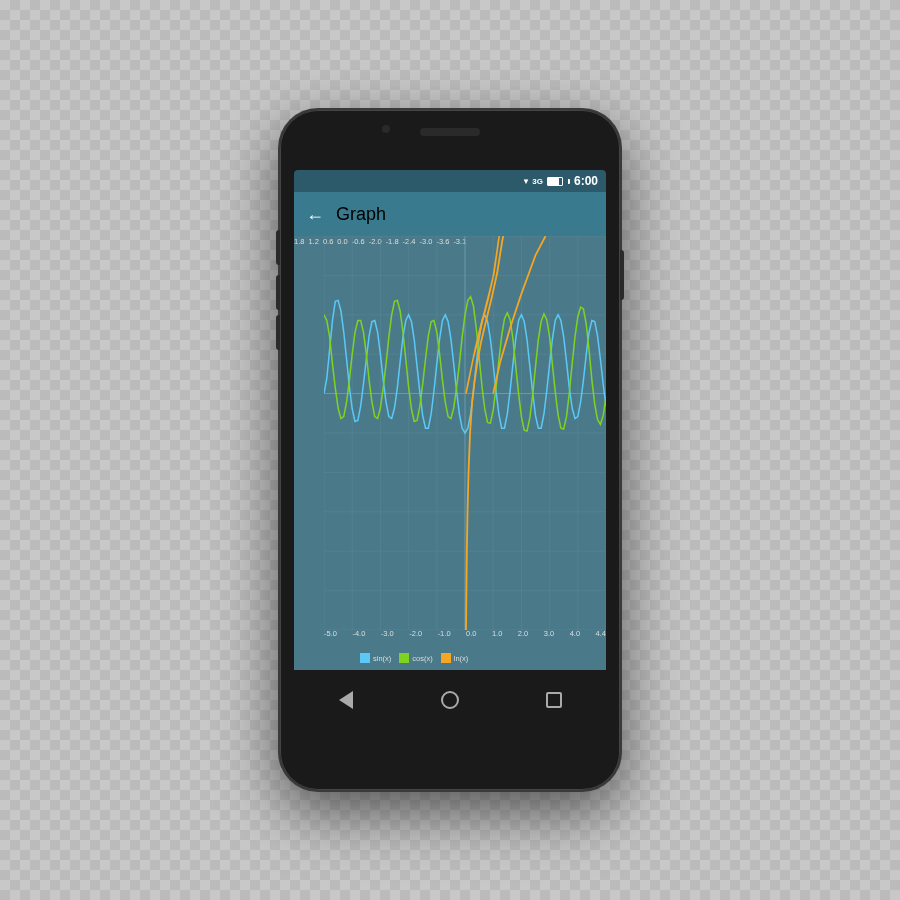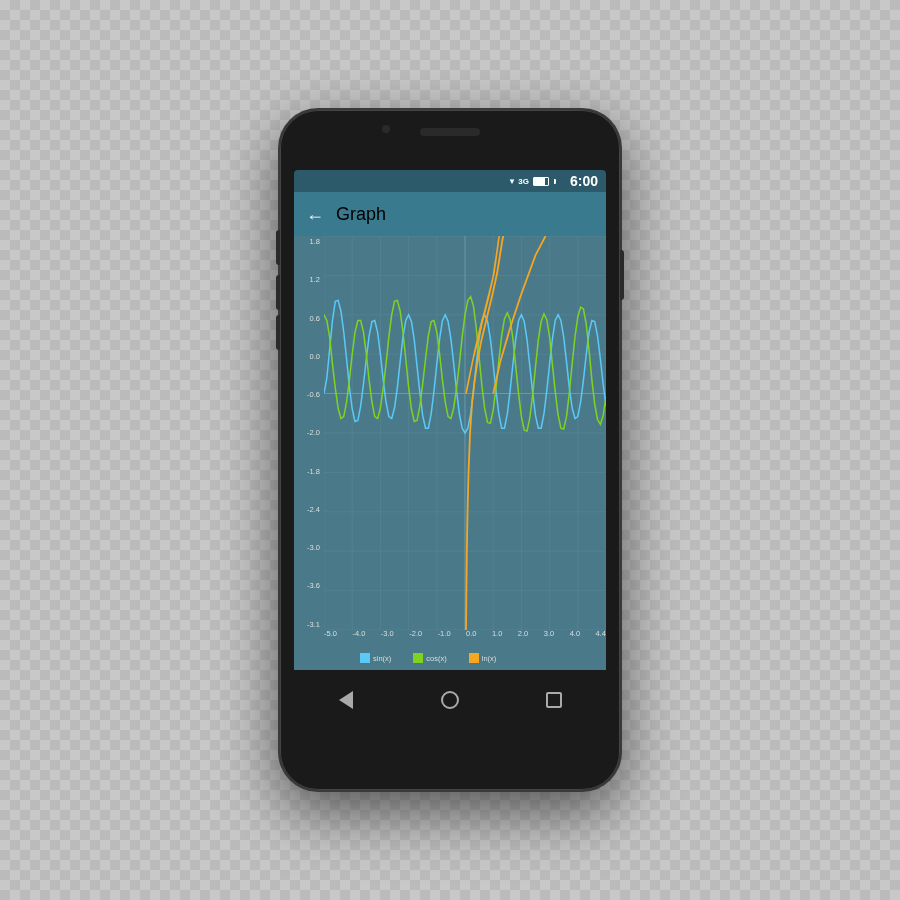--- a/index.html
+++ b/index.html
@@ -162,21 +162,21 @@
       background: #4a7a8a;
     }
 
     .y-axis-labels {
       position: absolute;
       top: 0;
       left: 0;
       width: 30px;
       bottom: 40px;
       display: flex;
-      flex-direction: column;
+      flex-direction: row;
       justify-content: space-between;
       padding: 2px 0;
     }
     .y-label {
       font-size: 7.5px;
       color: #ddd;
       font-family: Arial, sans-serif;
       text-align: right;
       padding-right: 4px;
       line-height: 1;
@@ -201,21 +201,21 @@
 
     
     .chart-legend {
       position: absolute;
       bottom: 4px;
       left: 30px;
       right: 0;
       height: 16px;
       display: flex;
       align-items: center;
-      gap: 22px;
+      gap: 8px;
       padding-left: 36px;
     }
     .legend-item {
       display: flex;
       align-items: center;
       gap: 3px;
     }
     .legend-dot {
       width: 8px;
       height: 8px;
@@ -291,21 +291,21 @@
   <div class="phone-screen">
 
     <div class="status-bar">
       <div class="status-icons">
         <span style="font-size:9px;">▾</span>
         <span style="font-size:8px;font-weight:bold;">3G</span>
         <div class="battery-body">
           <div class="battery-fill"></div>
         </div>
         <div class="battery-tip"></div>
-        <span style="font-size:14px; font-weight:bold; margin-left:10px;">6:00</span>
+        <span style="font-size:12px; font-weight:bold; margin-left:0;">6:00</span>
       </div>
     </div>
 
     <div class="app-bar">
       <span class="back-arrow">←</span>
       <span class="app-title">Graph</span>
     </div>
 
     <div class="chart-area">
 

